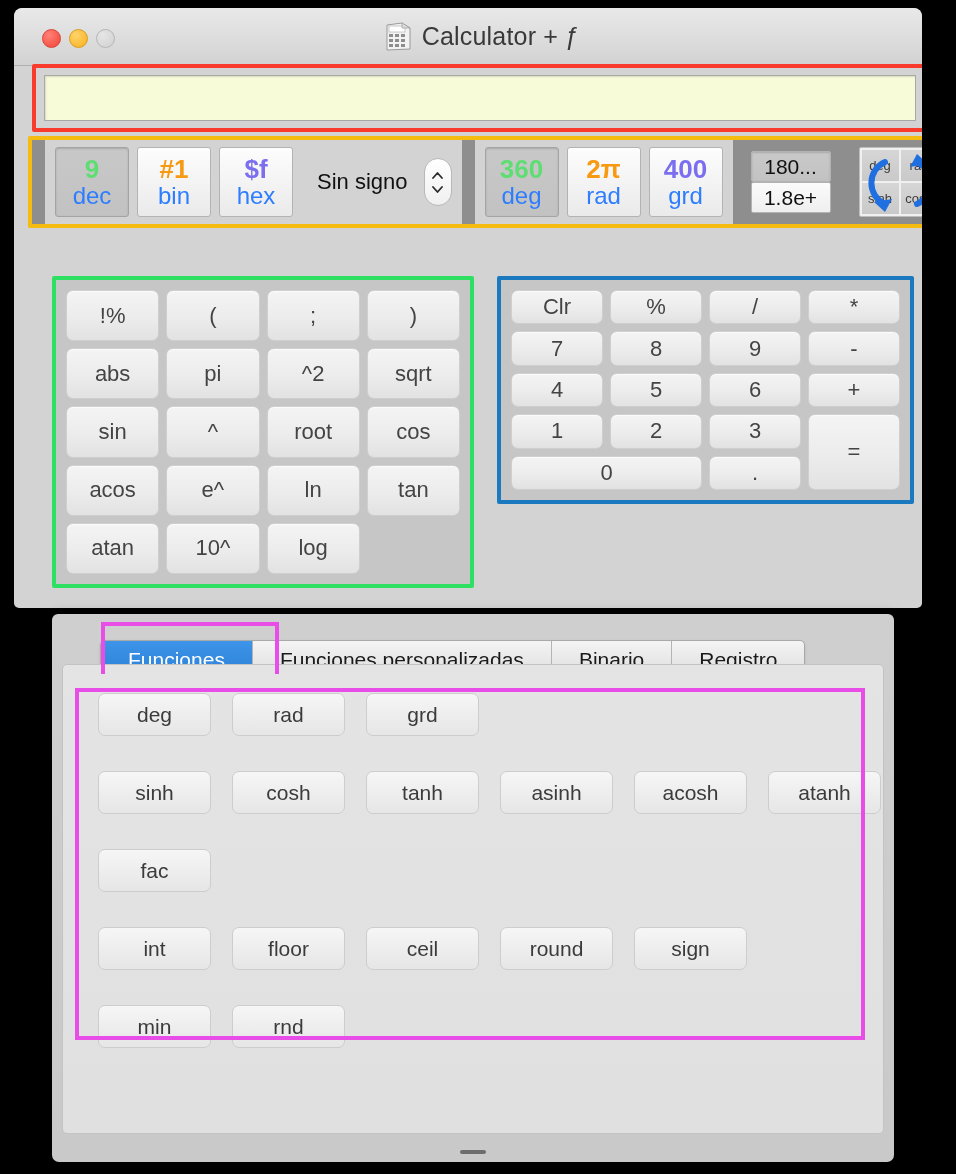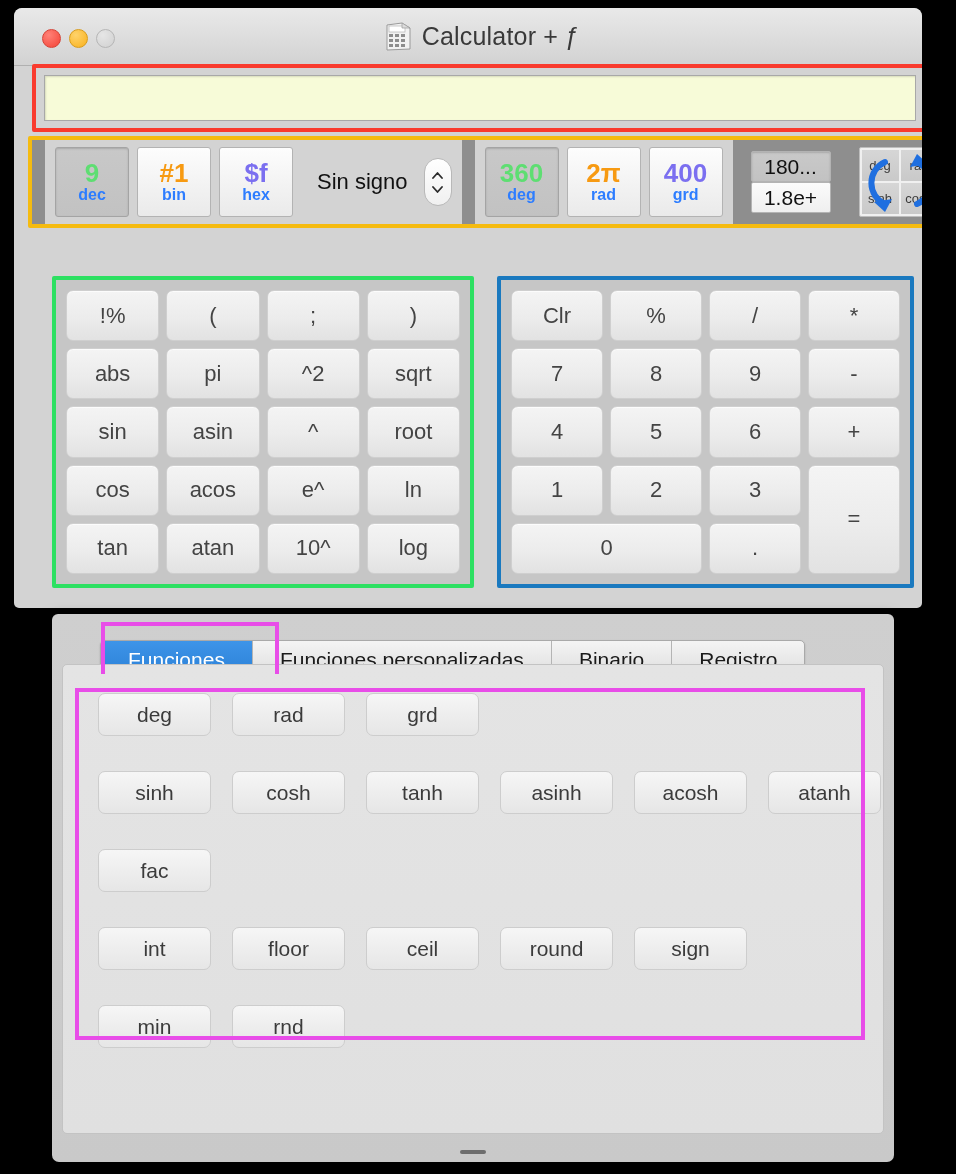--- a/index.html
+++ b/index.html
@@ -73,21 +73,21 @@
     display: flex; flex-direction: column; align-items: center; justify-content: center;
     line-height: 1.05;
     cursor: pointer;
   }
   .mode-btn.sel {
     background: linear-gradient(to bottom,#c8c8c8 0%, #c2c2c2 100%);
     border: 1px solid #a4a4a4;
     box-shadow: inset 0 1px 2px rgba(0,0,0,0.16);
   }
   .mode-top { font-size: 26px; font-weight: bold; }
-  .mode-bot { font-size: 16px; font-weight: bold; color: #2d7dff; }
+  .mode-bot { font-size: 24px; font-weight: normal; color: #2d7dff; }
   .c-green  { color: #5ede72; }
   .c-orange { color: #f79a12; }
   .c-purple { color: #7b6ff0; }
 
   .sign-label { font-size: 22px; color: #111; white-space: nowrap; margin-left: 16px; }
   .stepper {
     width: 28px; height: 48px; margin-left: 8px;
     border: 1px solid #b8b8b8; border-radius: 14px;
     background: linear-gradient(to bottom,#ffffff,#f0f0f0);
     display: flex; flex-direction: column; align-items: center; justify-content: center; gap: 7px;
@@ -128,21 +128,21 @@
     position: absolute; left: 38px; top: 268px;
     width: 422px; height: 312px;
     border: 4px solid #2de062; border-radius: 2px;
     background: #c6c6c6;
     padding: 10px;
     display: grid; grid-template-columns: repeat(4,1fr); grid-template-rows: repeat(5,1fr);
     gap: 7px;
   }
   .pad-right {
     position: absolute; left: 483px; top: 268px;
-    width: 417px; height: 312px;
+    width: 417px; height: 228px;
     border: 4px solid #1a79bf; border-radius: 2px;
     background: #c6c6c6;
     padding: 10px;
     display: grid; grid-template-columns: repeat(4,1fr); grid-template-rows: repeat(5,1fr);
     gap: 7px;
   }
   .key {
     background: linear-gradient(to bottom,#f4f4f4 0%, #ececec 55%, #e2e2e2 100%);
     border: 1px solid #cfcfcf;
     border-radius: 7px;
@@ -329,21 +329,20 @@
     <div class="pad-left" id="fn-keypad">
         <div class="key">!%</div>
         <div class="key">(</div>
         <div class="key">;</div>
         <div class="key">)</div>
         <div class="key">abs</div>
         <div class="key">pi</div>
         <div class="key">^2</div>
         <div class="key">sqrt</div>
         <div class="key">sin</div>
-        <div class="key">asin</div>
         <div class="key">^</div>
         <div class="key">root</div>
         <div class="key">cos</div>
         <div class="key">acos</div>
         <div class="key">e^</div>
         <div class="key">ln</div>
         <div class="key">tan</div>
         <div class="key">atan</div>
         <div class="key">10^</div>
         <div class="key">log</div>

